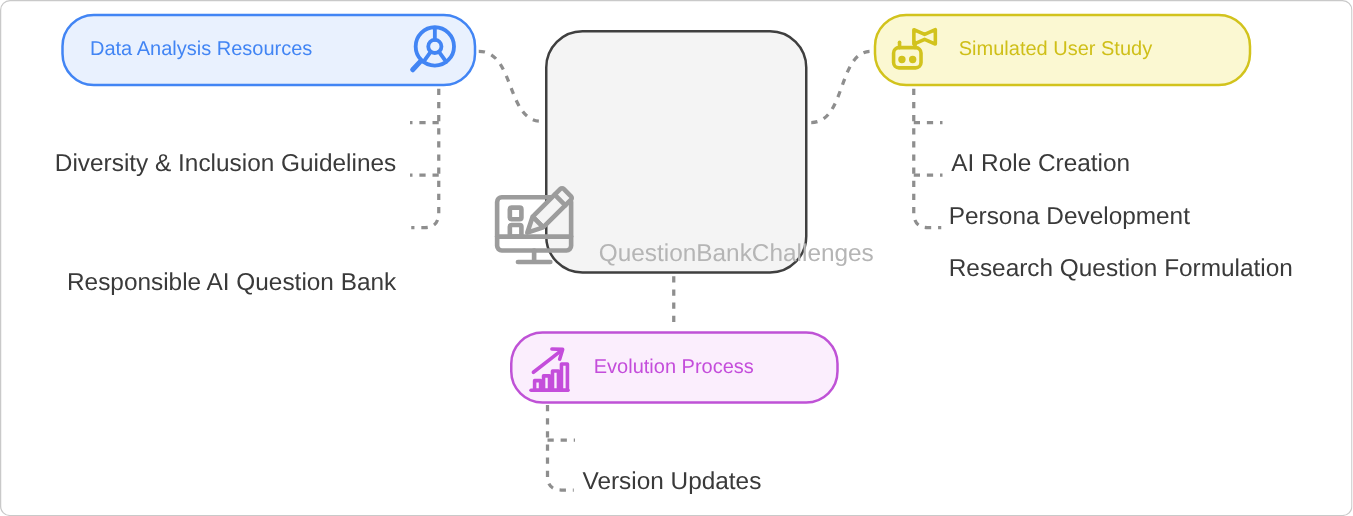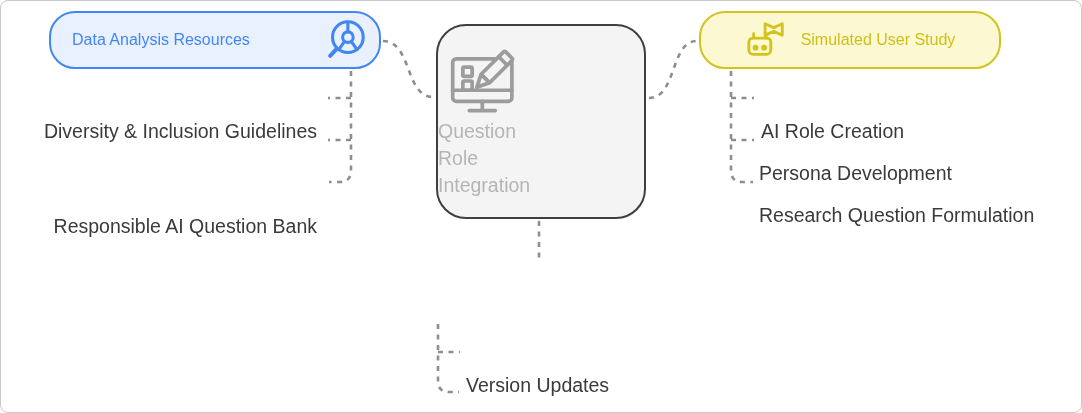--- a/index.html
+++ b/index.html
@@ -46,40 +46,39 @@
     justify-content:space-between;
     padding:0 11px 0 21px;
   }
   .node-yellow {
     left:698px; top:10px; width:302px; height:58px;
     background:#fbf8d2;
     border:2.5px solid #d2c31d;
     color:#cfbf18;
     padding:0 10px 0 11px;
     gap:13px;
-    justify-content:center;
   }
   .node-purple {
     left:407px; top:264px; width:263px; height:58px;
     background:#fbeefd;
     border:2.5px solid #bf52d6;
     color:#c44ddb;
     padding:0 10px 0 11px;
     gap:12px;
   }
 
   .node-center {
     position:absolute;
     left:435px; top:23px; width:210px; height:195px;
     background:#f4f4f4;
     border:2.5px solid #3f3f3f;
     border-radius:30px;
     display:flex;
-    flex-direction:column;
-    align-items:flex-start;
+    flex-direction:row;
+    align-items:flex-end;
     justify-content:center;
     cursor:pointer;
   }
   .node-center .center-label {
     color:#b5b5b5;
     font-size:19.5px;
     line-height:27px;
     text-align:center;
   }
 
@@ -127,22 +126,22 @@
         <line x1="46" y1="62" x2="46" y2="70"></line>
         <line x1="32" y1="72" x2="60" y2="72"></line>
         <g transform="rotate(45 56 30)">
           <rect x="50" y="4" width="13" height="36" rx="2" fill="#f4f4f4"></rect>
           <path d="M50 40 L56.5 53 L63 40 Z" fill="#f4f4f4"></path>
           <line x1="50" y1="13" x2="63" y2="13"></line>
         </g>
       </svg>
     </span>
     <div class="center-label">Question</div>
-    <div class="center-label">Role</div>
-    <div class="center-label">Integration</div>
+    <div class="center-label">Bank</div>
+    <div class="center-label">Challenges</div>
   </div>
 
   <div class="node node-blue">
     <span>Data Analysis Resources</span>
     <span class="icon">
       <svg width="46" height="46" viewBox="0 0 48 48" fill="none" stroke="#4285f4" stroke-width="3.2" stroke-linecap="round">
         <circle cx="27" cy="21" r="16"></circle>
         <circle cx="27" cy="21" r="5.5"></circle>
         <line x1="27" y1="15.5" x2="27" y2="6"></line>
         <line x1="30.5" y1="25.5" x2="36.5" y2="34"></line>
@@ -159,20 +158,34 @@
         <rect x="3" y="20" width="23" height="17" rx="4.5"></rect>
         <line x1="8" y1="20" x2="8" y2="15.5"></line>
         <line x1="21" y1="20" x2="21" y2="15.5"></line>
         <circle cx="10" cy="30" r="1.6" fill="#d2c31d"></circle>
         <circle cx="19" cy="30" r="1.6" fill="#d2c31d"></circle>
       </svg>
     </span>
     <span>Simulated User Study</span>
   </div>
 
+  <div class="node node-purple">
+    <span class="icon">
+      <svg width="42" height="42" viewBox="0 0 44 44" fill="none" stroke="#c44ddb" stroke-width="3" stroke-linejoin="round" stroke-linecap="round">
+        <line x1="4" y1="41" x2="35" y2="41"></line>
+        <rect x="7" y="33" width="5" height="8"></rect>
+        <rect x="14.5" y="29" width="5" height="12"></rect>
+        <rect x="22" y="25" width="5" height="16"></rect>
+        <rect x="29.5" y="19" width="5" height="22"></rect>
+        <line x1="6" y1="26" x2="29" y2="8"></line>
+        <path d="M21.5 6.5 L30.5 6.8 L28 15"></path>
+      </svg>
+    </span>
+    <span>Evolution Process</span>
+  </div>
 
   <div class="leaf r" style="right:764px; top:85px;">Diversity &amp; Inclusion Guidelines</div>
   <div class="leaf r" style="right:764px; top:180px;">Responsible AI Question Bank</div>
 
   <div class="leaf" style="left:760px; top:85px;">AI Role Creation</div>
   <div class="leaf" style="left:758px; top:127px;">Persona Development</div>
   <div class="leaf" style="left:758px; top:169px;">Research Question Formulation</div>
 
   <div class="leaf" style="left:465px; top:339px;">Version Updates</div>
 

